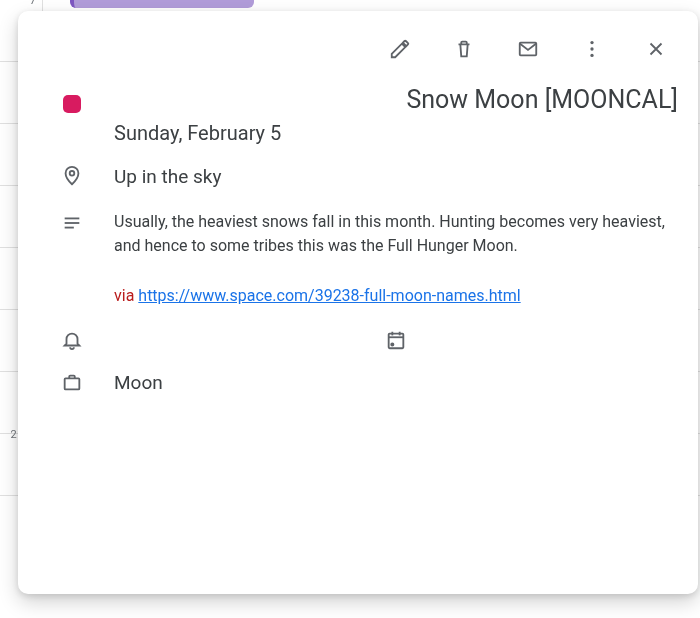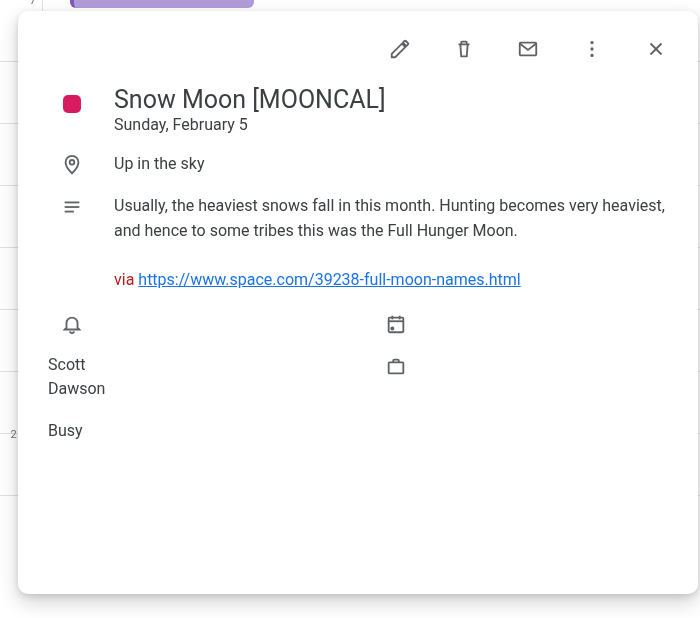--- a/index.html
+++ b/index.html
@@ -97,27 +97,29 @@
       height: 18px;
       border-radius: 5px;
       background: #d81b60;
       margin-top: 8px;
     }
     .event-title {
       font-size: 25px;
       color: #3c4043;
       font-weight: 400;
       line-height: 1.2;
+      text-align: right;
     }
     .event-date {
-      font-size: 16px;
-      color: #3c4043;
+      font-size: 20px;
+      color: #3c4043;
+      margin-top: 6px;
     }
     .detail-text {
-      font-size: 16px;
+      font-size: 19px;
       color: #3c4043;
       line-height: 1.5;
     }
     .desc-block {
       font-size: 16px;
       color: #3c4043;
       line-height: 1.55;
     }
     .desc-link-prefix { color: #b91c1c; }
     .desc-link {
@@ -234,23 +236,22 @@
 
     <div class="icon-col">
       <svg viewBox="0 0 24 24" fill="none" stroke="currentColor" stroke-width="2">
           <rect x="4" y="5" width="16" height="16" rx="1"></rect>
           <line x1="4" y1="9" x2="20" y2="9"></line>
           <line x1="8" y1="3" x2="8" y2="7"></line>
           <line x1="16" y1="3" x2="16" y2="7"></line>
           <circle cx="8" cy="17" r="1.2" fill="currentColor"></circle>
         </svg>
     </div>
-    <div class="detail-text">Scott Dawson</div>
 
     <div class="icon-col">
       <svg viewBox="0 0 24 24" fill="none" stroke="currentColor" stroke-width="2">
           <rect x="4" y="8" width="16" height="12" rx="1"></rect>
           <path d="M9 8V6a1 1 0 0 1 1-1h4a1 1 0 0 1 1 1v2"></path>
         </svg>
     </div>
-    <div class="detail-text">Busy</div>
+    <div class="detail-text">Moon</div>
   </div>
 </div>
 
 </body></html>

